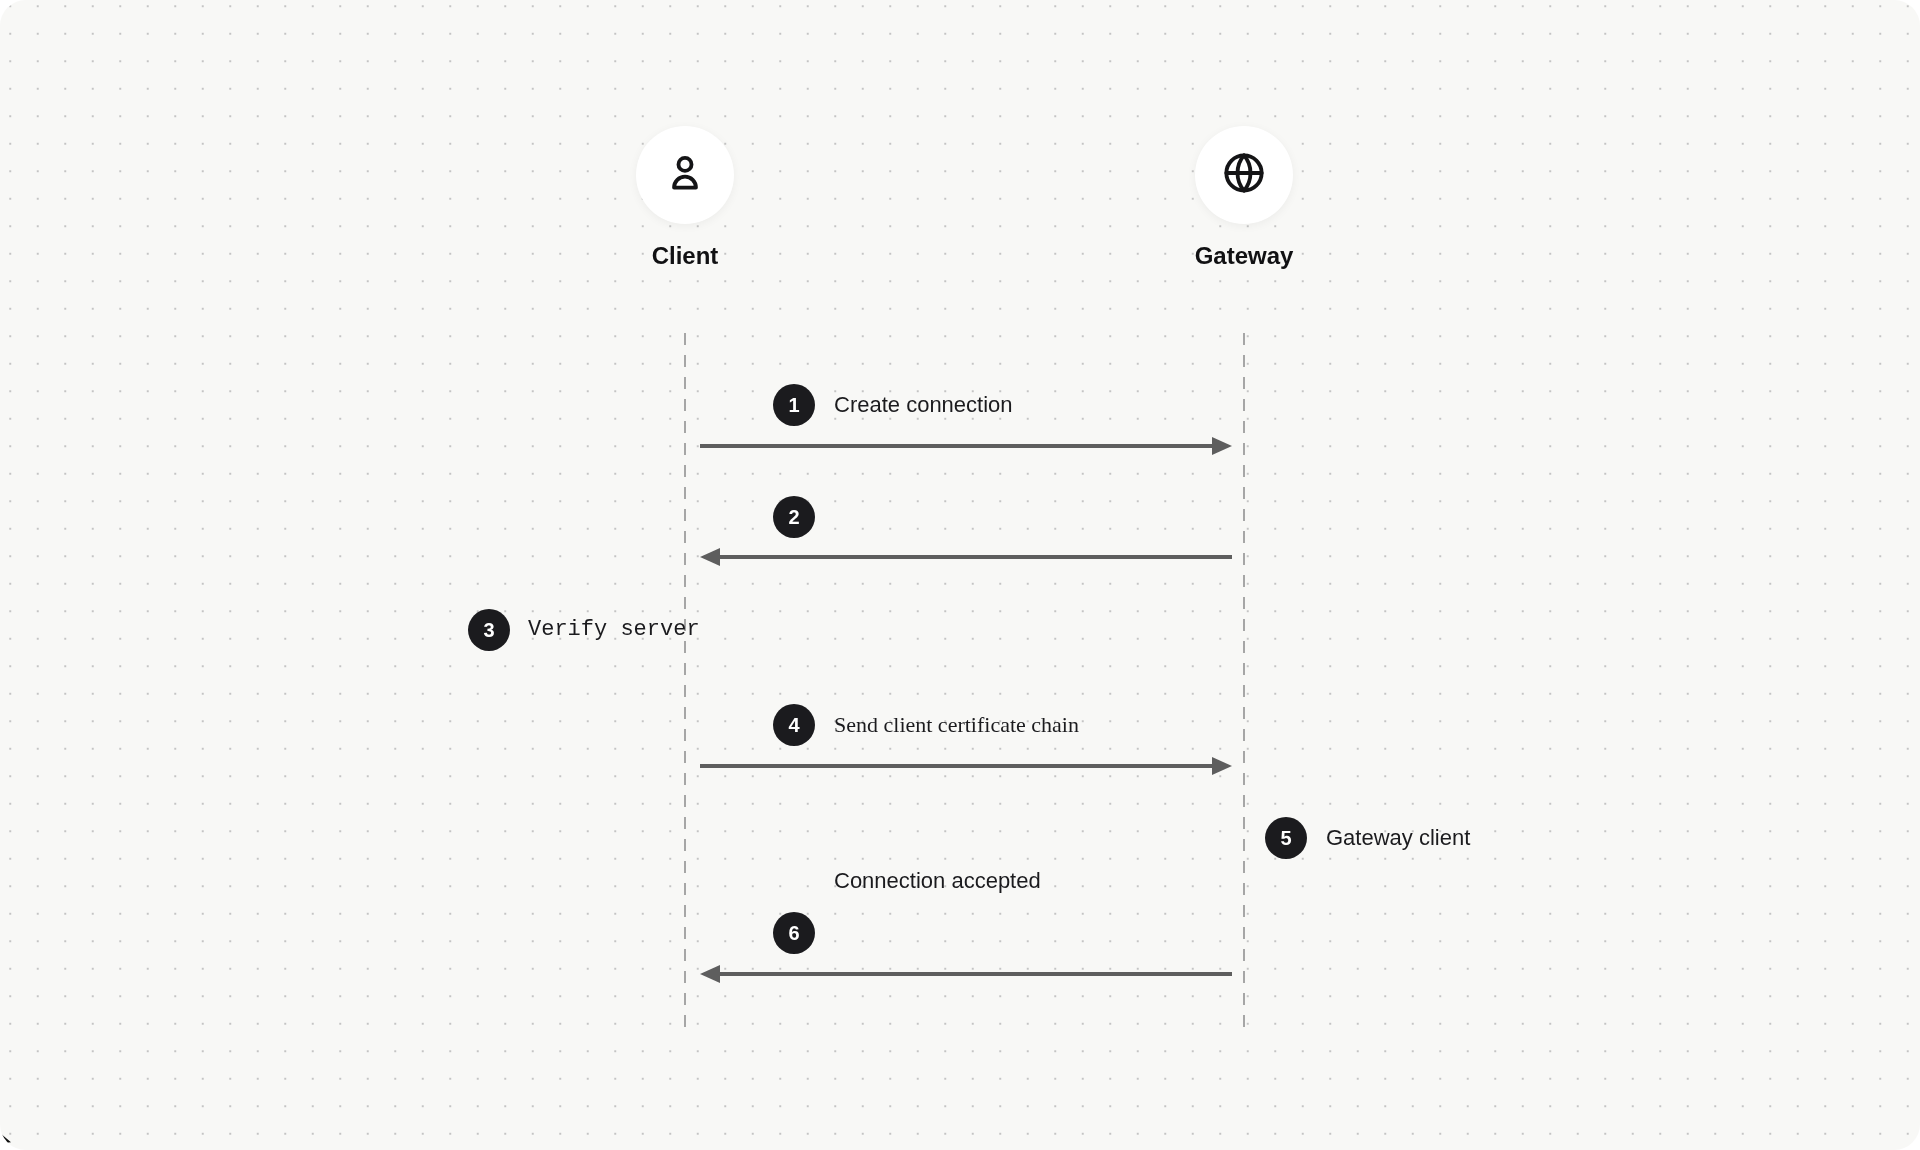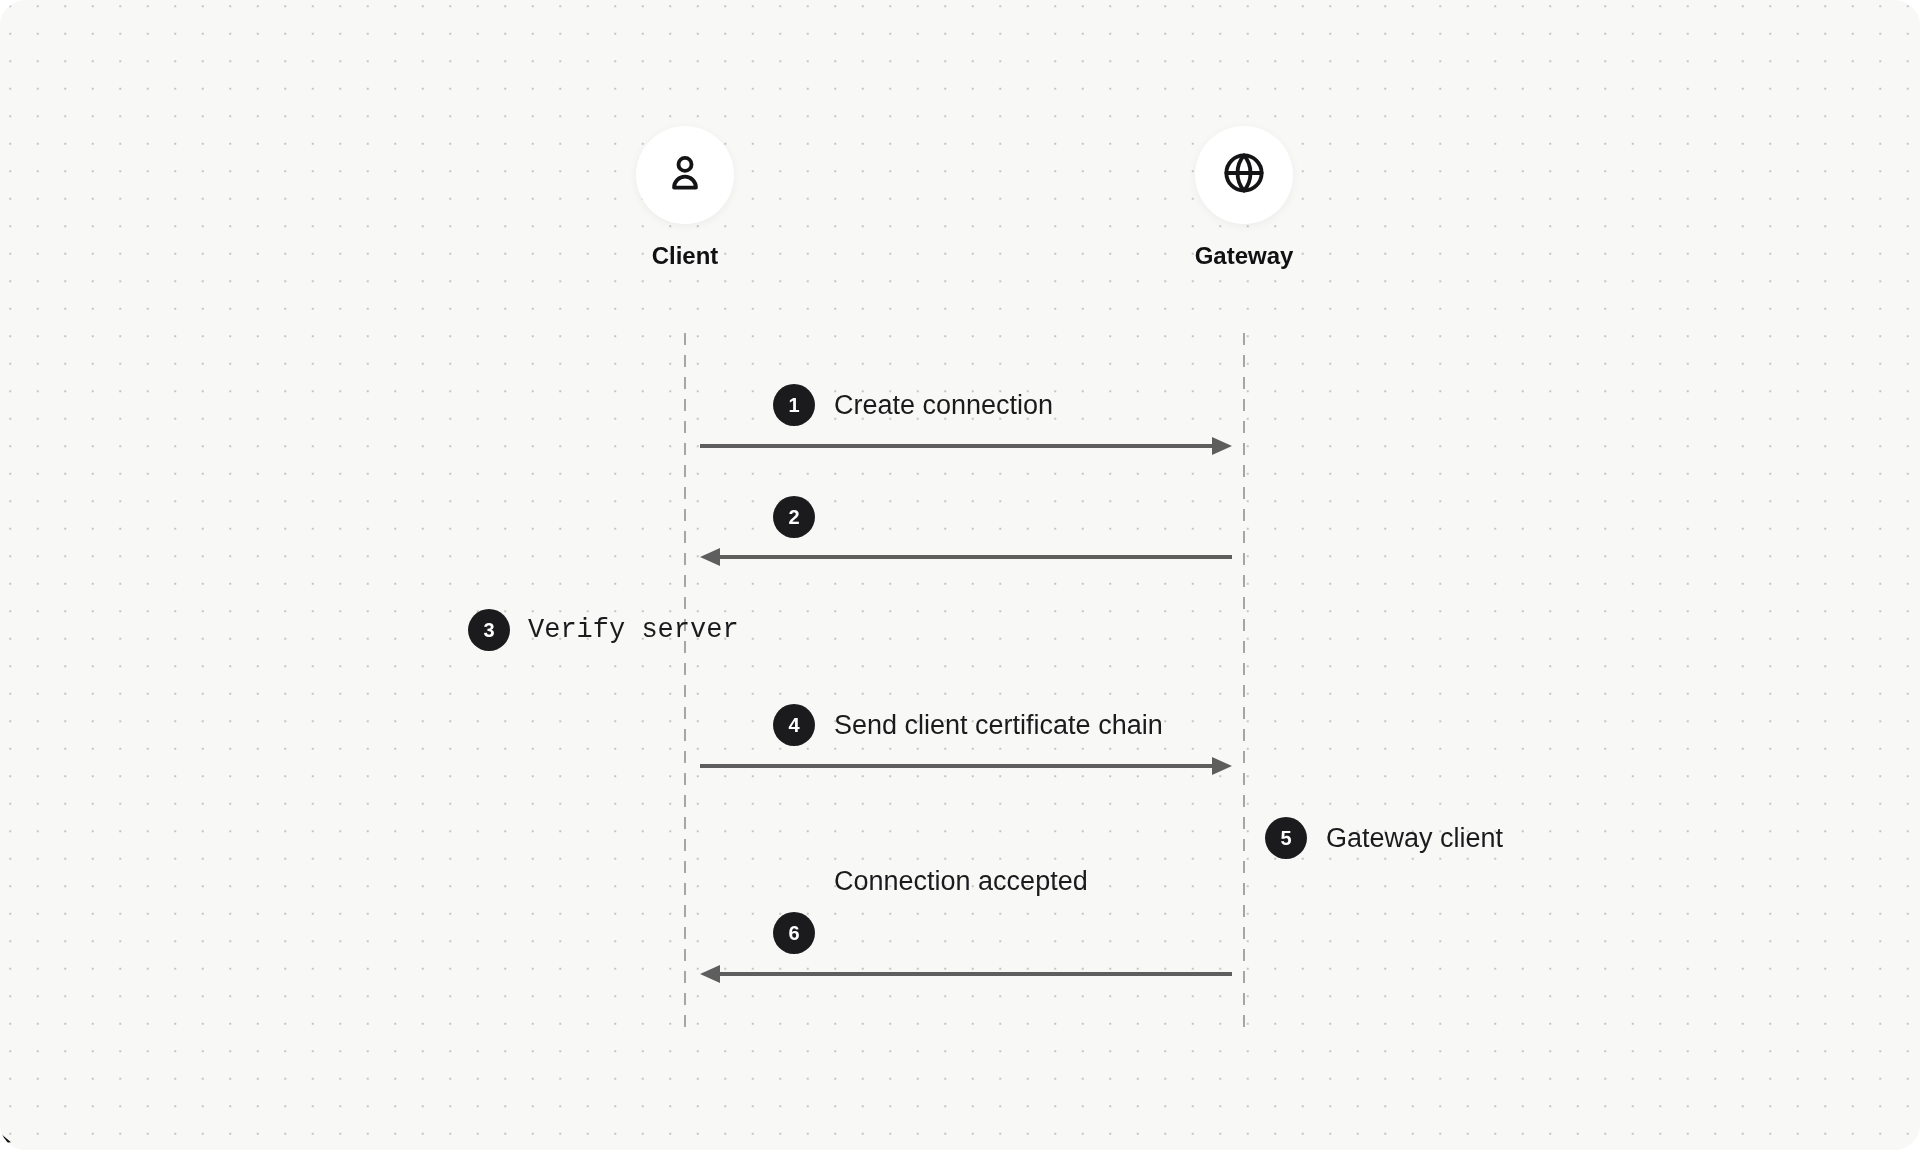--- a/index.html
+++ b/index.html
@@ -58,21 +58,21 @@
     border-radius: 50%;
     background: #1b1b1e;
     color: #ffffff;
     font-size: 20px;
     font-weight: 700;
     line-height: 42px;
     text-align: center;
   }
   .step-label {
     position: absolute;
-    font-size: 27px;
+    font-size: 22px;
     font-weight: 400;
     color: #1b1b1e;
     line-height: 42px;
     white-space: nowrap;
   }
   
   .arrow {
     position: absolute;
     height: 4px;
     background: #5e5e5e;
@@ -139,21 +139,21 @@
   <div class="step-label" style="left:834px; top:384px;">Create connection</div>
   <div class="arrow right" style="left:700px; top:444px; width:512px;"></div>
 
   <div class="badge" style="left:773px; top:496px;">2</div>
   <div class="arrow left" style="left:720px; top:555px; width:512px;"></div>
 
   <div class="badge" style="left:468px; top:609px;">3</div>
   <div class="step-label" style="left:528px; top:609px;font-family:Liberation Mono, monospace;">Verify server</div>
 
   <div class="badge" style="left:773px; top:704px;">4</div>
-  <div class="step-label" style="left:834px; top:704px;">Send client certificate chain</div>
+  <div class="step-label" style="left:834px; top:704px;font-family:Liberation Serif, serif;">Send client certificate chain</div>
   <div class="arrow right" style="left:700px; top:764px; width:512px;"></div>
 
   <div class="badge" style="left:1265px; top:817px;">5</div>
   <div class="step-label" style="left:1326px; top:817px;">Gateway client</div>
 
   <div class="badge" style="left:773px; top:912px;">6</div>
   <div class="step-label" style="left:834px; top:860px;">Connection accepted</div>
   <div class="arrow left" style="left:720px; top:972px; width:512px;"></div>
 
   <svg class="cursor" viewBox="0 0 22 30">

